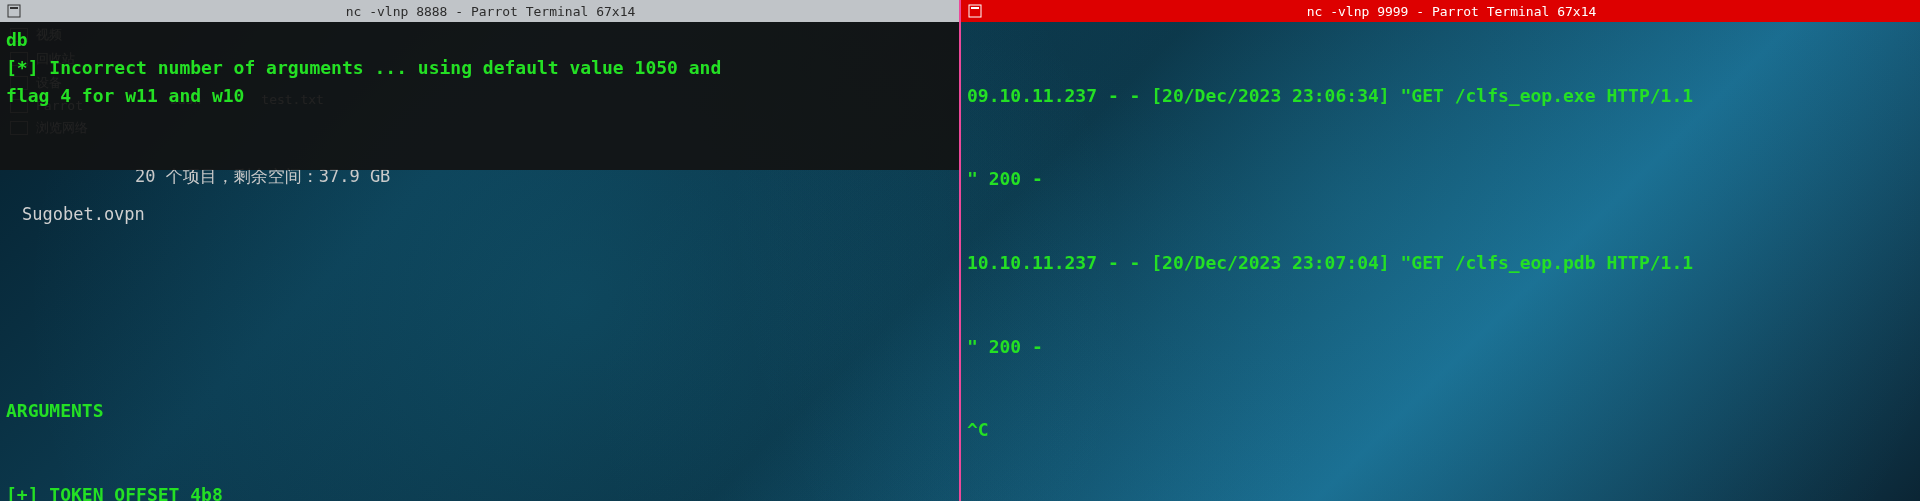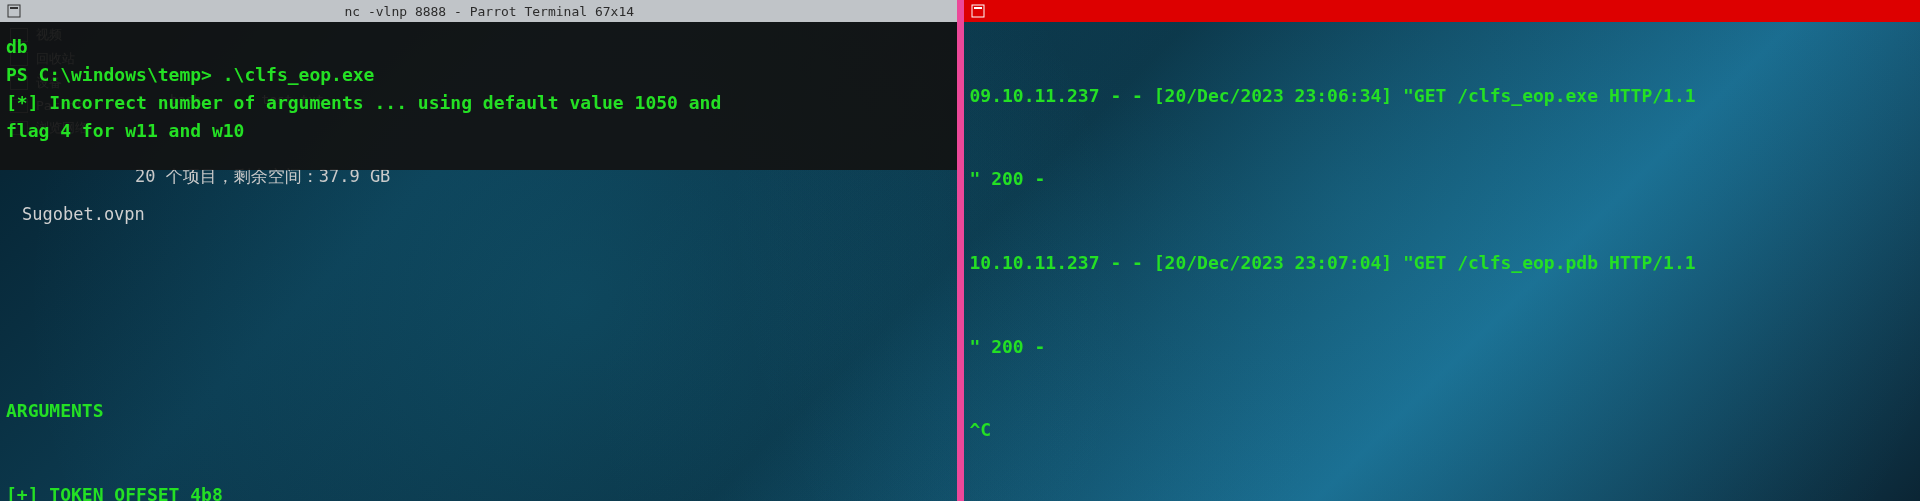--- a/index.html
+++ b/index.html
@@ -39,21 +39,21 @@
       z-index: 0;
     }
     .pane {
       position: relative;
       z-index: 1;
       flex: 1;
       height: 100%;
       overflow: hidden;
     }
     .left-pane {
-      border-right: 7px solid #ec4899;
+      border-right: 2px solid #ec4899;
     }
     .titlebar {
       height: 22px;
       display: flex;
       align-items: center;
       font-size: 13px;
       padding: 0 6px;
       position: relative;
     }
     .titlebar-left {
@@ -84,21 +84,21 @@
       font-weight: bold;
       white-space: pre-wrap;
       word-break: break-all;
     }
     .terminal-content-overlay {
       position: absolute;
       top: 22px;
       left: 0;
       right: 0;
       background: rgba(18,18,18,0.92);
-      padding: 11px 6px;
+      padding: 4px 6px;
       line-height: 1.55;
       font-weight: bold;
     }
     .green-text {
       color: #24e024;
     }
     .desktop-icons {
       position: absolute;
       top: 20px;
       left: 10px;
@@ -193,21 +193,20 @@
   </div>
   <div class="file-list-row">
     <span>bash</span>
     <span>test.txt</span>
   </div>
   <div class="status-line">20 个项目，剩余空间：37.9 GB</div>
   <div class="sugobet">Sugobet.ovpn</div>
 
   <div class="terminal-content-overlay" style="height:148px;">
     <div class="green-text">db</div>
-    <div class="green-text">PS C:\windows\temp&gt; .\clfs_eop.exe</div>
     <div class="green-text">[*] Incorrect number of arguments ... using default value 1050 and</div>
     <div class="green-text">flag 4 for w11 and w10</div>
   </div>
 
   <div class="terminal-content" style="position:absolute; top:170px; left:0; right:0;">
     <div class="spacer"></div>
     <div class="spacer"></div>
     <div class="green-text">ARGUMENTS</div>
     <div class="green-text">[+] TOKEN OFFSET 4b8</div>
     
@@ -219,20 +218,21 @@
 </div>
 
 <div class="pane">
   <div class="titlebar titlebar-right">
     <span class="titlebar-icon">
       <svg width="14" height="14" viewBox="0 0 14 14">
           <rect x="1" y="1" width="12" height="12" fill="none" stroke="#fff" stroke-width="1"></rect>
           <rect x="3" y="3" width="8" height="2" fill="#fff"></rect>
         </svg>
     </span>
+    <span class="title-text">nc -vlnp 9999 - Parrot Terminal 67x14</span>
   </div>
 
   <div class="terminal-content">
     <div class="green-text">09.10.11.237 - - [20/Dec/2023 23:06:34] "GET /clfs_eop.exe HTTP/1.1</div>
     <div class="green-text">" 200 -</div>
     <div class="green-text">10.10.11.237 - - [20/Dec/2023 23:07:04] "GET /clfs_eop.pdb HTTP/1.1</div>
     <div class="green-text">" 200 -</div>
     <div class="green-text">^C</div>
     <div class="green-text">Keyboard interrupt received, exiting.</div>
     

